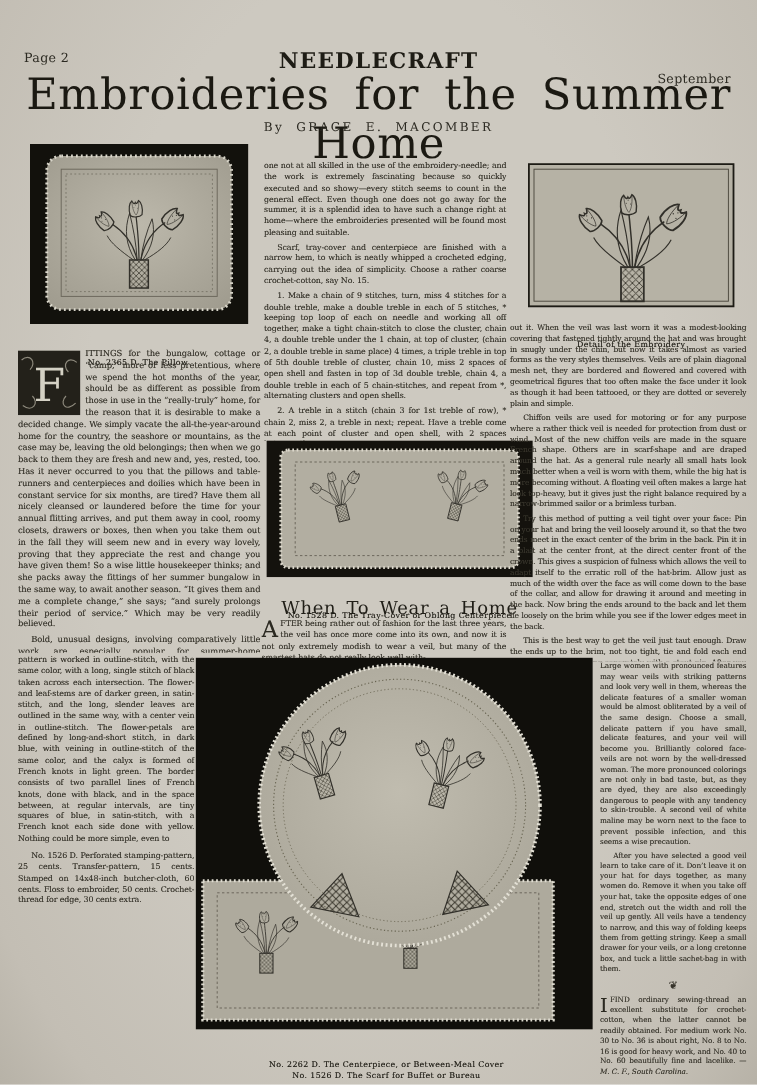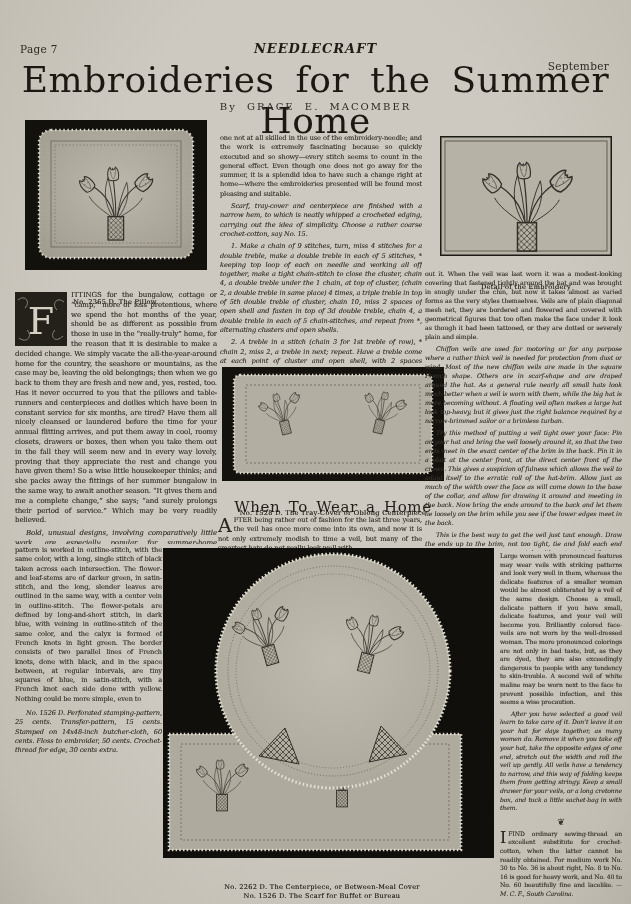--- a/index.html
+++ b/index.html
@@ -4,30 +4,30 @@
 <style>
   html,body{margin:0;padding:0;}
   .page{
     position:relative; width:631px; height:904px; overflow:hidden;
     background:radial-gradient(ellipse at 50% 42%, #cdc9c0 55%, #c3beb4 88%, #b7b2a7 100%);
     font-family:"DejaVu Serif", serif;
   }
   .abs{position:absolute;}
   
   .hdr{font-size:10.5px; color:#2c2a22; letter-spacing:0.3px;}
-  .masthead{left:0;right:0;top:41px;text-align:center;font-size:13px;font-weight:bold;
-    letter-spacing:1px;color:#1e1c15;font-style:italic;}
+  .masthead{left:0;right:0;top:41px;text-align:center;font-size:18px;font-weight:bold;
+    letter-spacing:1px;color:#1e1c15;}
   .pagetitle{left:0;right:0;top:59px;text-align:center;font-size:36px;color:#1b1912;
     word-spacing:9px;letter-spacing:0.5px;}
   .byline{left:0;right:0;top:101px;text-align:center;font-size:10px;color:#2b2921;
     letter-spacing:2px;word-spacing:5px;}
   
   .t{color:#37342b;text-align:justify;text-shadow:0 0 0.5px rgba(55,52,43,0.55);}
   .t p{margin:0;}
-  .t p + p{margin-top:3px;font-style:italic;}
+  .t p + p{margin-top:3px;}
   .ind{text-indent:11px;}
   .s7 {font-size:7px;  line-height:9.8px; letter-spacing:-0.1px;}
   .s66{font-size:6.6px;line-height:9.3px; letter-spacing:-0.1px;}
   .s63{font-size:6.3px;line-height:9px;   letter-spacing:-0.1px;}
   .s60{font-size:6.1px;line-height:8.6px; letter-spacing:-0.1px;}
   .cap{font-size:6.6px;text-align:center;color:#24221b;letter-spacing:0.3px;
     text-shadow:0 0 0.4px rgba(40,38,30,0.6);margin-top:23px;}
   .veilhead{text-align:center;font-size:15px;color:#201e17;letter-spacing:0.6px;word-spacing:3px;}
   .dropcap-f{float:left;width:52px;height:54px;margin:1px 4px 0 0;}
   .dropcap{float:left;font-size:19px;line-height:16px;padding:1px 2px 0 0;color:#2b2921;}
@@ -68,21 +68,21 @@
       <path d="M54 88 C40 78 30 70 26 62 M66 88 C80 80 90 72 94 64" stroke="#32302a" stroke-width="1" fill="none"></path>
       <use href="#tulip" transform="translate(28,52) rotate(-42)"></use>
       <use href="#tulip" transform="translate(57,40) rotate(-4) scale(0.9)"></use>
       <use href="#tulip" transform="translate(90,50) rotate(46) scale(1.15)"></use>
     </g>
   </defs>
 </svg>
 
 <div class="page">
 
-  <div class="abs hdr" style="left:20px;top:43px">Page 7</div>
+  <div class="abs hdr" style="left:20px;top:43px">Page 2</div>
   <div class="abs masthead">NEEDLECRAFT</div>
   <div class="abs hdr" style="right:22px;top:60px">September</div>
 
   <div class="abs pagetitle">Embroideries  for  the  Summer  Home</div>
   <div class="abs byline">By  GRACE  E.  MACOMBER</div>
 
   <figure class="abs" style="left:25px;top:120px">
     <svg width="182" height="150" viewBox="0 0 182 150">
       <rect x="0" y="0" width="182" height="150" fill="#12110c"></rect>
       <rect x="14" y="10" width="154" height="128" rx="12" fill="url(#pillowGrad)" stroke="#d9d6ca" stroke-width="2.4" stroke-dasharray="1.5,2.6"></rect>
@@ -131,21 +131,21 @@
       <rect x="12" y="8" width="198" height="98" rx="6" fill="#b2aea1" stroke="#ddd9cd" stroke-width="2.4" stroke-dasharray="1.4,2.2"></rect>
       <rect x="24" y="18" width="174" height="78" fill="none" stroke="#5f5b50" stroke-width="0.7" stroke-dasharray="2,2"></rect>
       <use href="#motif" transform="translate(26,22) rotate(-14) scale(0.45)"></use>
       <use href="#motif" transform="translate(142,8) rotate(14) scale(0.45)"></use>
     </svg>
   </figure>
   <div class="abs cap" style="left:212px;top:486px;width:242px">No. 1528 D.   The Tray-Cover or Oblong Centerpiece</div>
 
   <div class="abs veilhead" style="left:212px;top:498px;width:242px">When To Wear a Home</div>
   <div class="abs t s66 clip" style="left:218px;top:516px;width:204px;height:38px">
-    <p><span class="dropcap">A</span><span>FTER being rather out of fashion for the last three years, the veil has once more come into its own, and now it is not only extremely modish to time a veil, but many of the smartest hats do not really look well with-</span></p>
+    <p><span class="dropcap">A</span><span>FTER being rather out of fashion for the last three years, the veil has once more come into its own, and now it is not only extremely modish to wear a veil, but many of the smartest hats do not really look well with-</span></p>
   </div>
 
   <div class="abs t s63 clip" style="left:425px;top:269px;width:197px;height:282px">
     <p>out it.  When the veil was last worn it was a modest-looking covering that fastened tightly around the hat and was brought in snugly under the chin, but now it takes almost as varied forms as the very styles themselves. Veils are of plain diagonal mesh net, they are bordered and flowered and covered with geometrical figures that too often make the face under it look as though it had been tattooed, or they are dotted or severely plain and simple.</p>
     <p class="ind">Chiffon veils are used for motoring or for any purpose where a rather thick veil is needed for protection from dust or wind. Most of the new chiffon veils are made in the square French shape. Others are in scarf-shape and are draped around the hat. As a general rule nearly all small hats look much better when a veil is worn with them, while the big hat is more becoming without. A floating veil often makes a large hat look top-heavy, but it gives just the right balance required by a narrow-brimmed sailor or a brimless turban.</p>
     <p class="ind">Try this method of putting a veil tight over your face: Pin on your hat and bring the veil loosely around it, so that the two ends meet in the exact center of the brim in the back. Pin it in a plait at the center front, at the direct center front of the crown. This gives a suspicion of fulness which allows the veil to adapt itself to the erratic roll of the hat-brim. Allow just as much of the width over the face as will come down to the base of the collar, and allow for drawing it around and meeting in the back. Now bring the ends around to the back and let them lie loosely on the brim while you see if the lower edges meet in the back.</p>
     <p class="ind">This is the best way to get the veil just taut enough. Draw the ends up to the brim, not too tight, tie and fold each end under the other, pinning separately with a stout pin. After you have put your veil on carefully the first time, you will find it much easier to adjust again.</p>
 
   </div>
 

